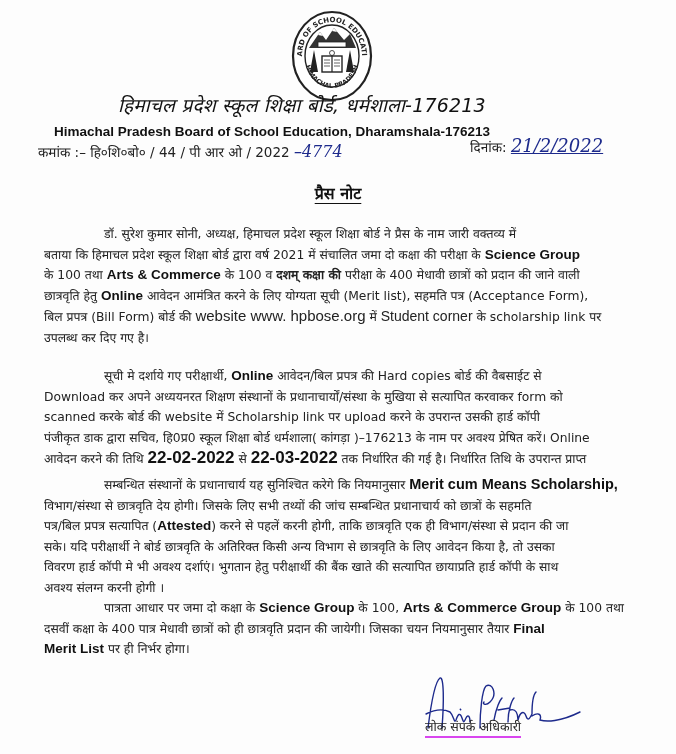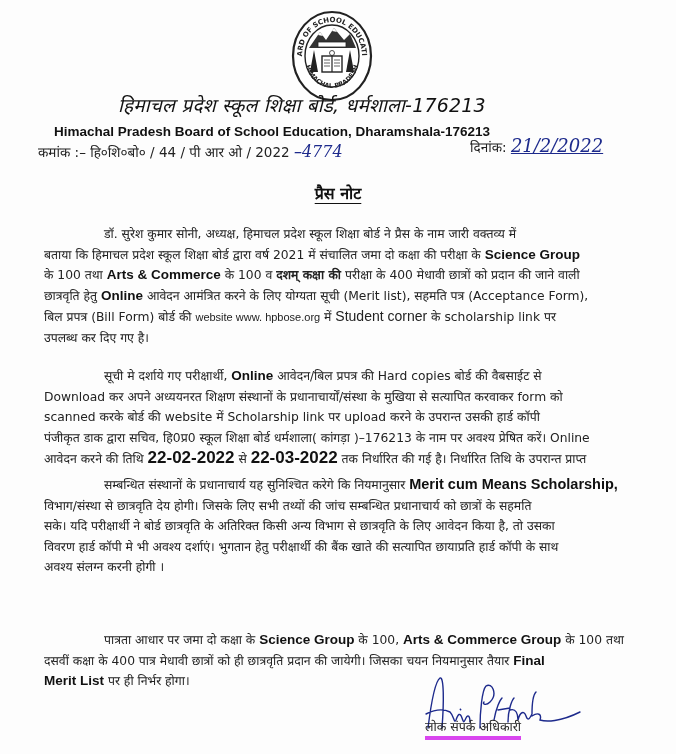--- a/index.html
+++ b/index.html
@@ -116,32 +116,32 @@
     }
     .big {
       font-family: "Liberation Sans", sans-serif;
       font-weight: bold;
       font-size: 17px;
       color: #111;
     }
     .p1 { top: 224px; }
     .p2 { top: 366px; }
     .p3 { top: 474px; }
-    .p4 { top: 630px; }
+    .p4 { top: 598px; }
     .signature {
       position: absolute;
       left: 420px; top: 672px;
       width: 180px; height: 70px;
     }
     .sig-label {
       position: absolute;
       left: 425px; top: 718px;
       font-size: 12.5px;
       color: #222;
-      border-bottom: 4px solid #d946ef;
+      border-bottom: 2px solid #d946ef;
       padding-bottom: 1px;
       white-space: nowrap;
     }
   </style>
 </head>
 <body>
 
 <div class="page">
 
   <svg class="logo" viewBox="0 0 84 92">
@@ -191,35 +191,36 @@
 
   <div class="title">
     <span>प्रैस नोट</span>
   </div>
 
   <div class="para p1">
     <span class="line indent"><span>डॉ. सुरेश कुमार सोनी, अध्यक्ष, हिमाचल प्रदेश स्कूल शिक्षा बोर्ड ने प्रैस के नाम जारी वक्तव्य में</span></span>
     <span class="line"><span>बताया कि हिमाचल प्रदेश स्कूल शिक्षा बोर्ड द्वारा वर्ष 2021 में संचालित जमा दो कक्षा की परीक्षा के </span><span class="b">Science Group</span></span>
     <span class="line"><span>के 100  तथा </span><span class="b">Arts &amp; Commerce</span><span> के 100 व </span><b>दशम् कक्षा की</b><span> परीक्षा के 400 मेधावी छात्रों को प्रदान की जाने वाली</span></span>
     <span class="line"><span>छात्रवृति हेतु </span><span class="b">Online</span><span> आवेदन आमंत्रित करने के लिए योग्यता सूची (Merit list), सहमति पत्र (Acceptance Form),</span></span>
-    <span class="line"><span>बिल प्रपत्र (Bill Form)   बोर्ड की </span><span class="lat" style="font-size:11px">website www. hpbose.org</span><span> में </span><span class="lat" style="font-size:14px">Student corner</span><span> के  scholarship link पर</span></span>
+    <span class="line"><span>बिल प्रपत्र (Bill Form)   बोर्ड की </span><span class="lat" style="font-size:15px">website www. hpbose.org</span><span> में </span><span class="lat" style="font-size:14px">Student corner</span><span> के  scholarship link पर</span></span>
     <span class="line"><span>उपलब्ध कर दिए गए है।</span></span>
   </div>
 
   <div class="para p2">
     <span class="line indent"><span>सूची मे दर्शाये गए परीक्षार्थी, </span><span class="b">Online</span><span> आवेदन/बिल प्रपत्र की Hard copies बोर्ड की वैबसाईट से</span></span>
     <span class="line"><span>Download कर अपने अध्ययनरत शिक्षण संस्थानों के प्रधानाचार्यों/संस्था के मुखिया से सत्यापित करवाकर form को</span></span>
     <span class="line"><span>scanned करके बोर्ड की website में Scholarship link पर upload करने के उपरान्त  उसकी हार्ड कॉपी</span></span>
     <span class="line"><span>पंजीकृत डाक द्वारा सचिव, हि0प्र0 स्कूल शिक्षा बोर्ड धर्मशाला( कांगड़ा )–176213 के नाम पर अवश्य प्रेषित करें।  Online</span></span>
     <span class="line"><span>आवेदन करने की तिथि </span><span class="big">22-02-2022</span><span> से </span><span class="big">22-03-2022</span><span> तक निर्धारित की गई है। निर्धारित तिथि के उपरान्त प्राप्त</span></span>
   </div>
 
   <div class="para p3">
     <span class="line indent"><span>सम्बन्धित संस्थानों के प्रधानाचार्य यह सुनिश्चित करेगे कि नियमानुसार  </span><span class="b" style="font-size:14.5px">Merit cum Means Scholarship,</span></span>
     <span class="line"><span>विभाग/संस्था से छात्रवृति देय होगी। जिसके लिए सभी तथ्यों की जांच सम्बन्धित प्रधानाचार्य को छात्रों के सहमति</span></span>
+    <span class="line"><span>पत्र/बिल प्रपत्र सत्यापित (</span><span class="b">Attested</span><span>) करने से पहलें करनी होगी, ताकि छात्रवृति एक ही विभाग/संस्था से प्रदान की जा</span></span>
     <span class="line"><span>सके। यदि  परीक्षार्थी ने  बोर्ड छात्रवृति के अतिरिक्त किसी अन्य विभाग से छात्रवृति के लिए आवेदन किया है, तो उसका</span></span>
     <span class="line"><span>विवरण हार्ड कॉपी मे भी अवश्य दर्शाएं। भुगतान हेतु परीक्षार्थी की बैंक खाते की सत्यापित छायाप्रति हार्ड कॉपी के साथ</span></span>
     <span class="line"><span>अवश्य संलग्न करनी होगी ।</span></span>
   </div>
 
   <div class="para p4">
     <span class="line indent"><span>पात्रता आधार पर जमा दो कक्षा के </span><span class="b">Science Group</span><span> के 100, </span><span class="b">Arts &amp; Commerce Group</span><span> के 100  तथा</span></span>
     <span class="line"><span>दसवीं कक्षा के 400 पात्र   मेधावी छात्रों को ही छात्रवृति प्रदान की जायेगी। जिसका चयन नियमानुसार तैयार </span><span class="b">Final</span></span>
     <span class="line"><span class="b">Merit List</span><span> पर ही निर्भर होगा।</span></span>
   </div>

